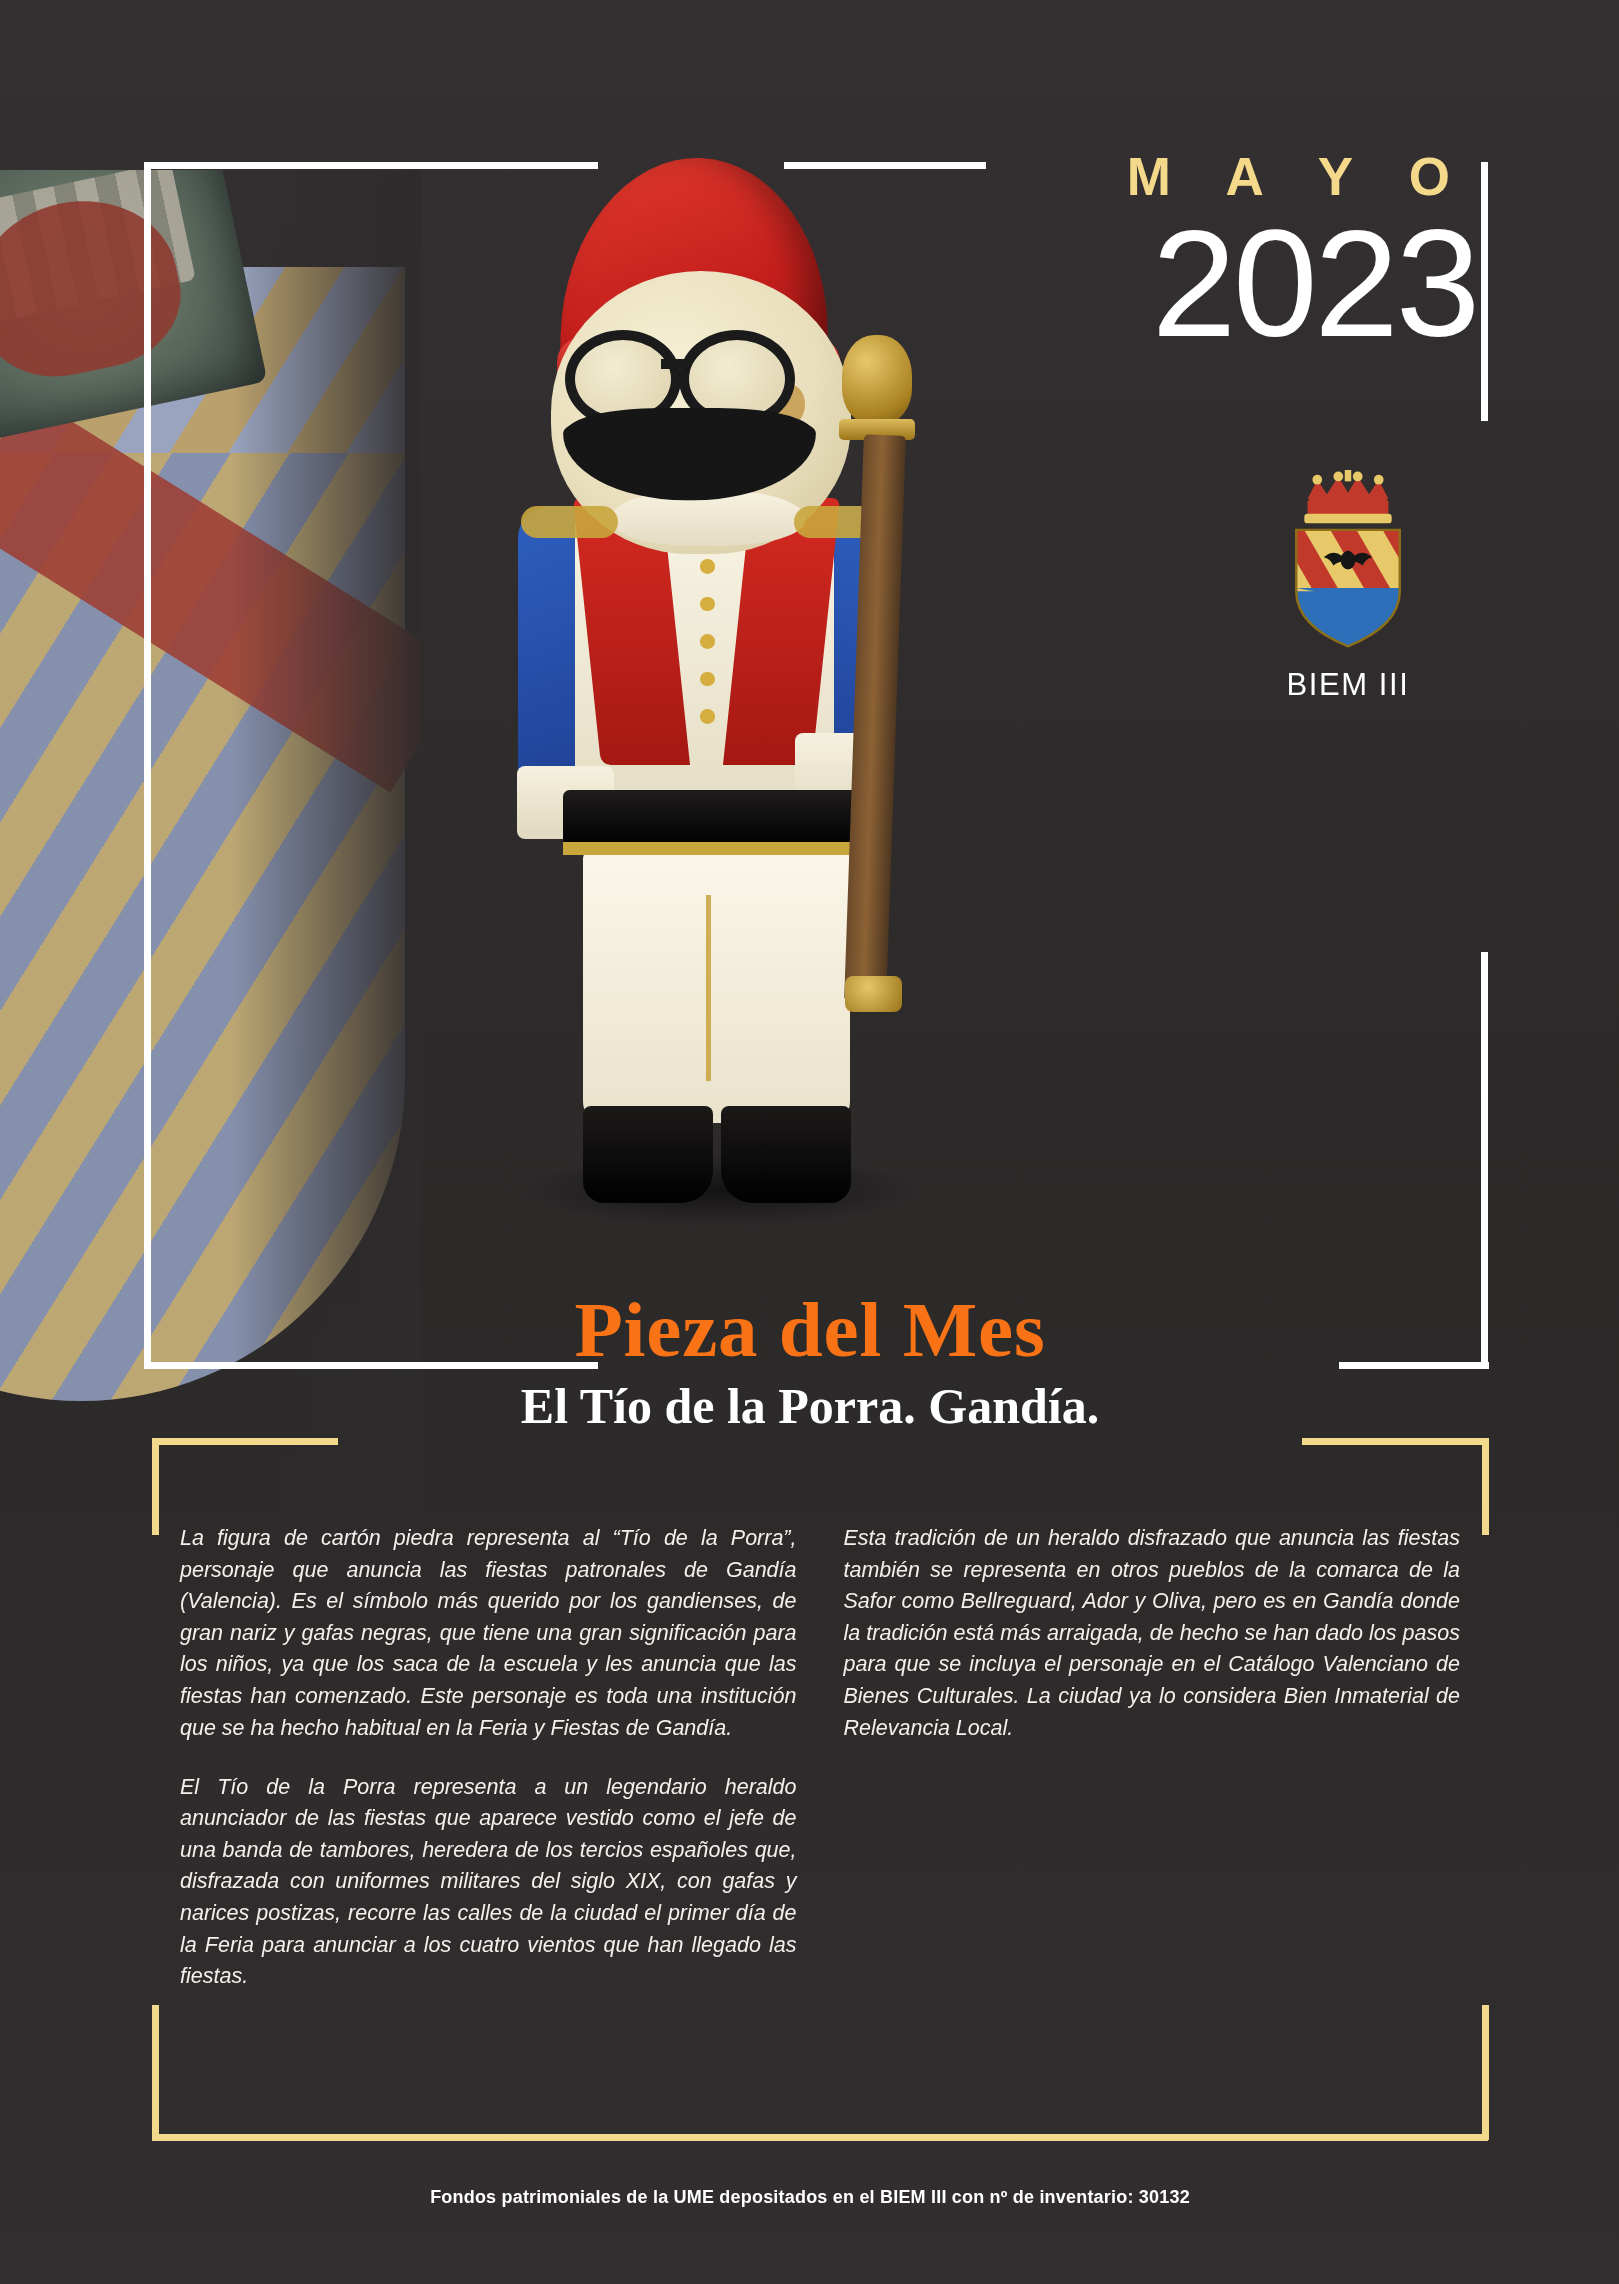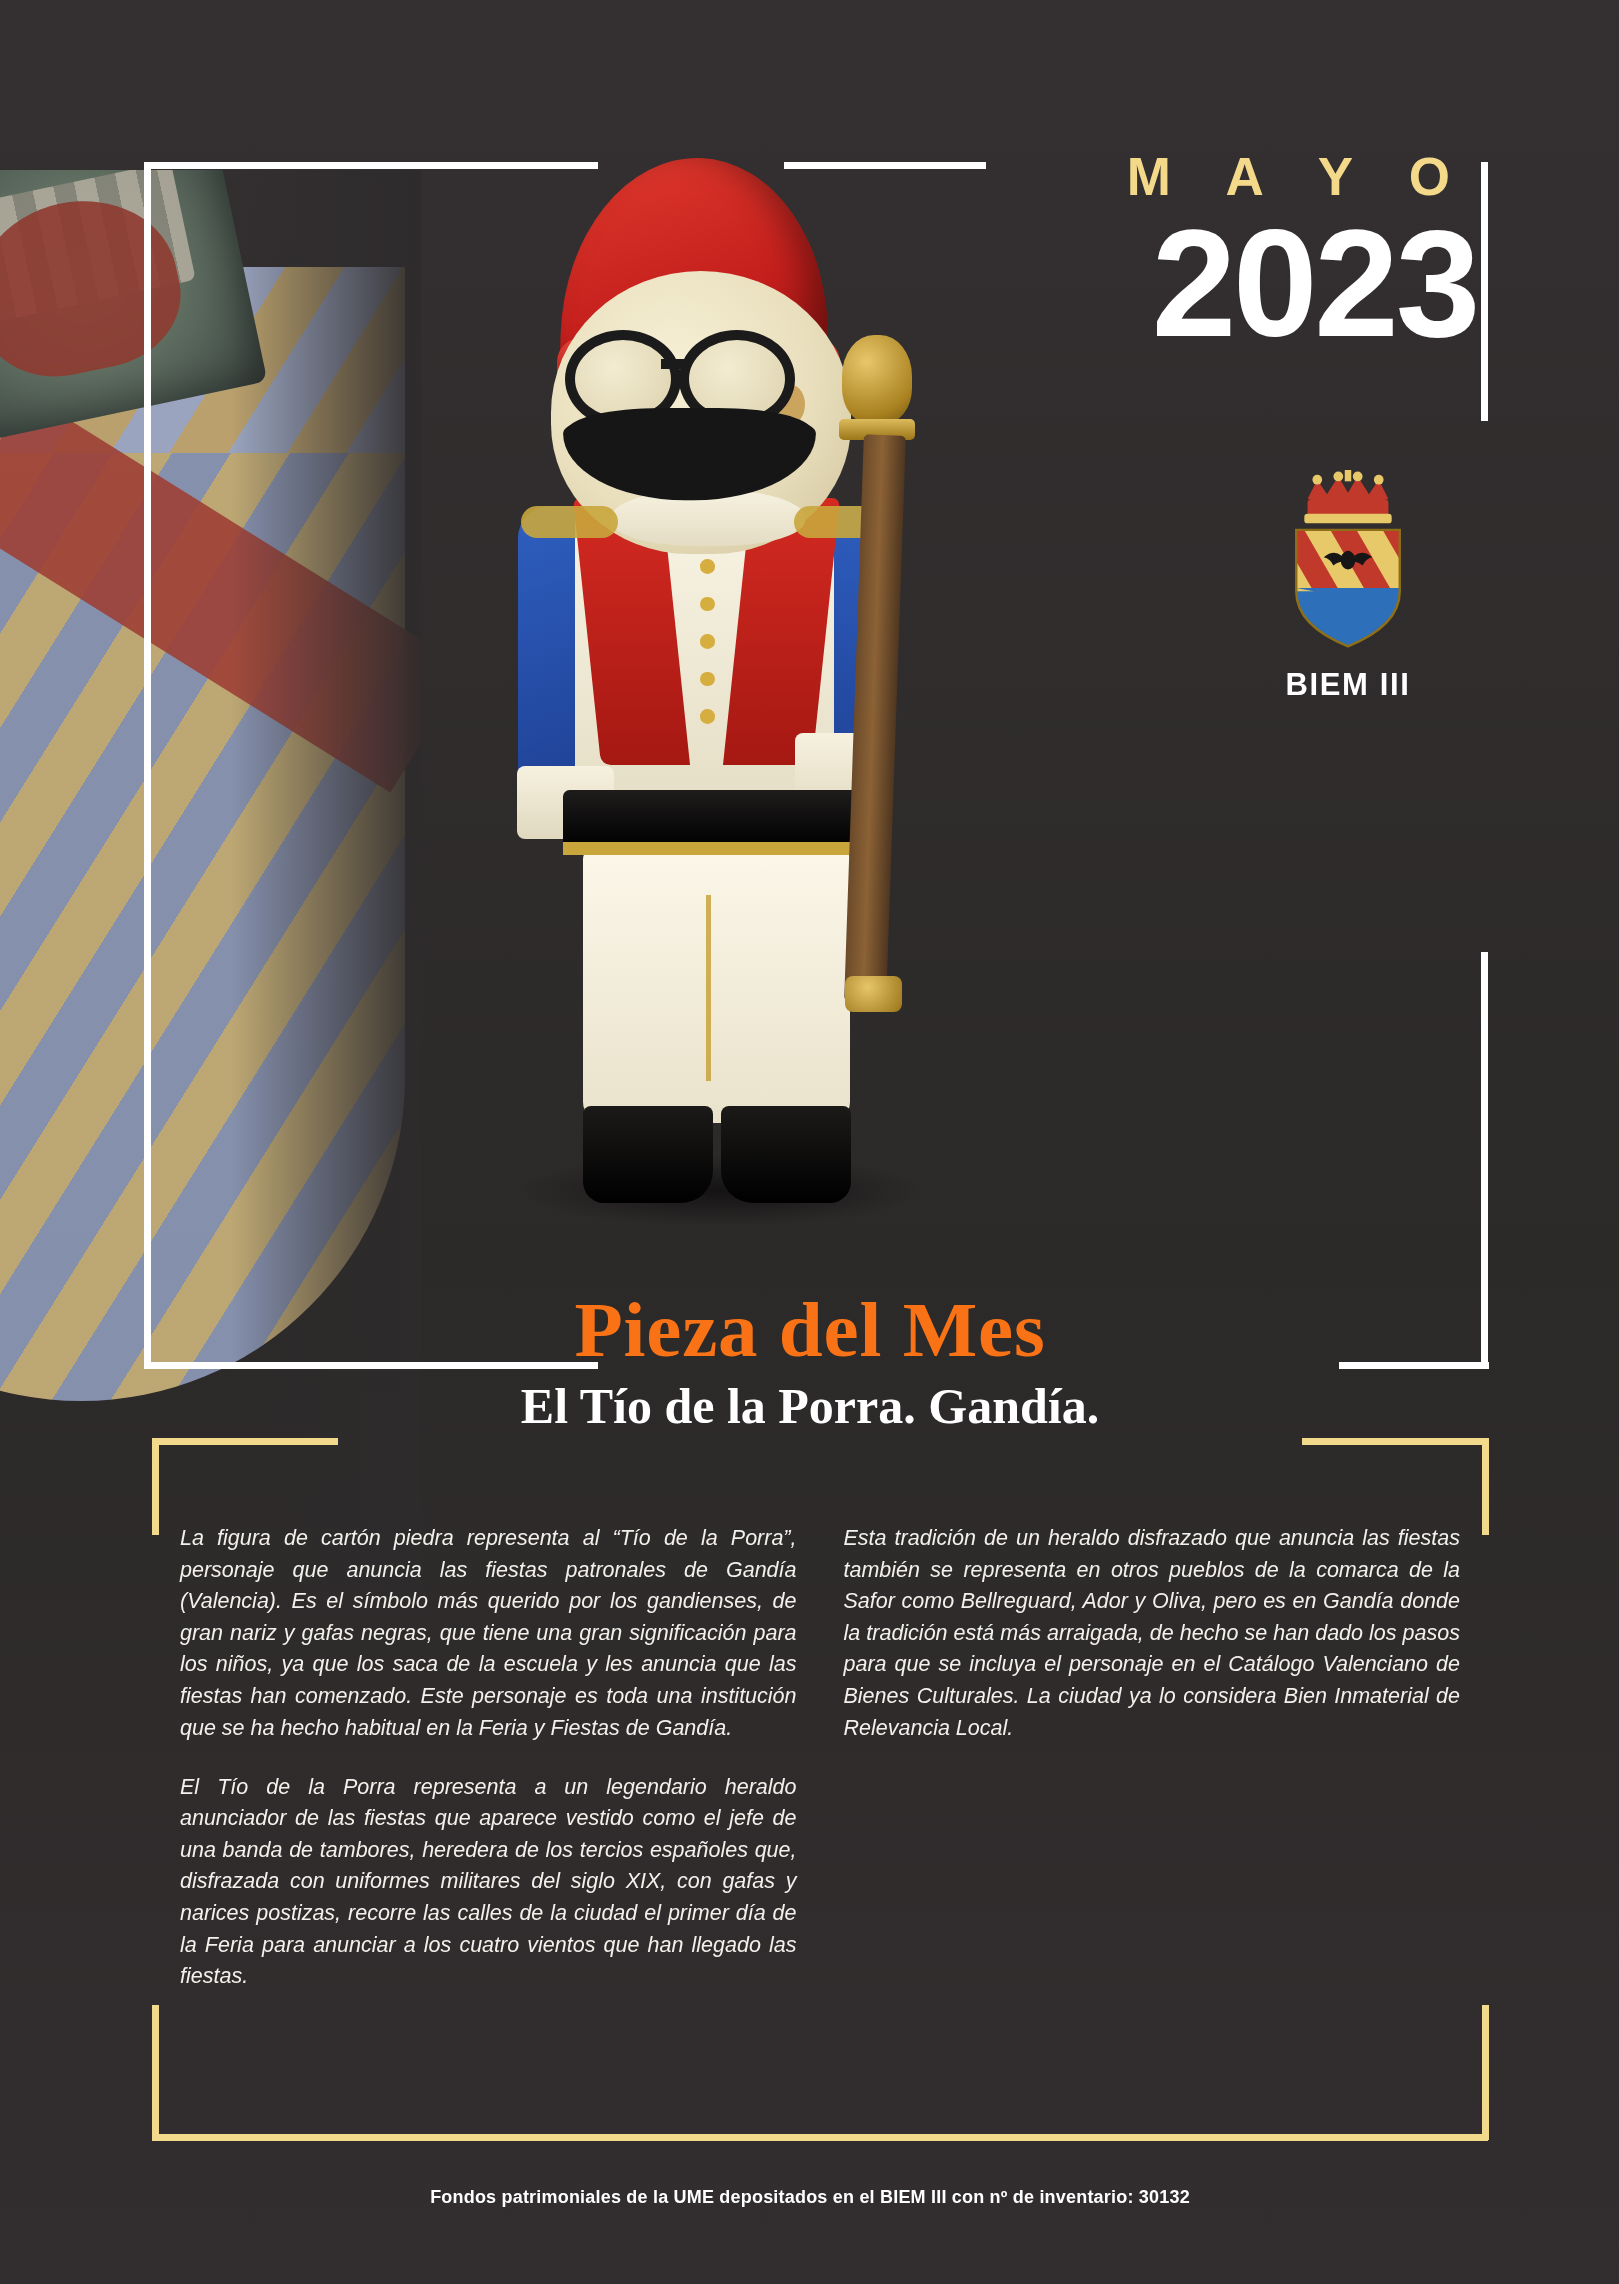--- a/index.html
+++ b/index.html
@@ -134,21 +134,21 @@
     font-weight: 700;
     color: #f4d98a;
     text-align: left;
     line-height: 1;
   }
   .year {
     position: absolute;
     right: 143px;
     top: 207px;
     font-size: 152px;
-    font-weight: 700;
+    font-weight: 400;
     letter-spacing: -3.2px;
     color: #ffffff;
     line-height: 1;
   }
 
   
   .figure-wrap {
     position: absolute;
     left: 421px;
     top: 150px;
@@ -309,21 +309,21 @@
     position: absolute;
     right: 191px;
     top: 470px;
     width: 162px;
     text-align: center;
   }
   .crest svg { display: block; margin: 0 auto; }
   .crest-label {
     margin-top: 11.3px;
     font-size: 31px;
-    font-weight: 700;
+    font-weight: 400;
     letter-spacing: 1.6px;
     color: #ffffff;
   }
 
   
   .title-main {
     position: absolute;
     left: 0; right: 0;
     top: 1285px;
     text-align: center;

